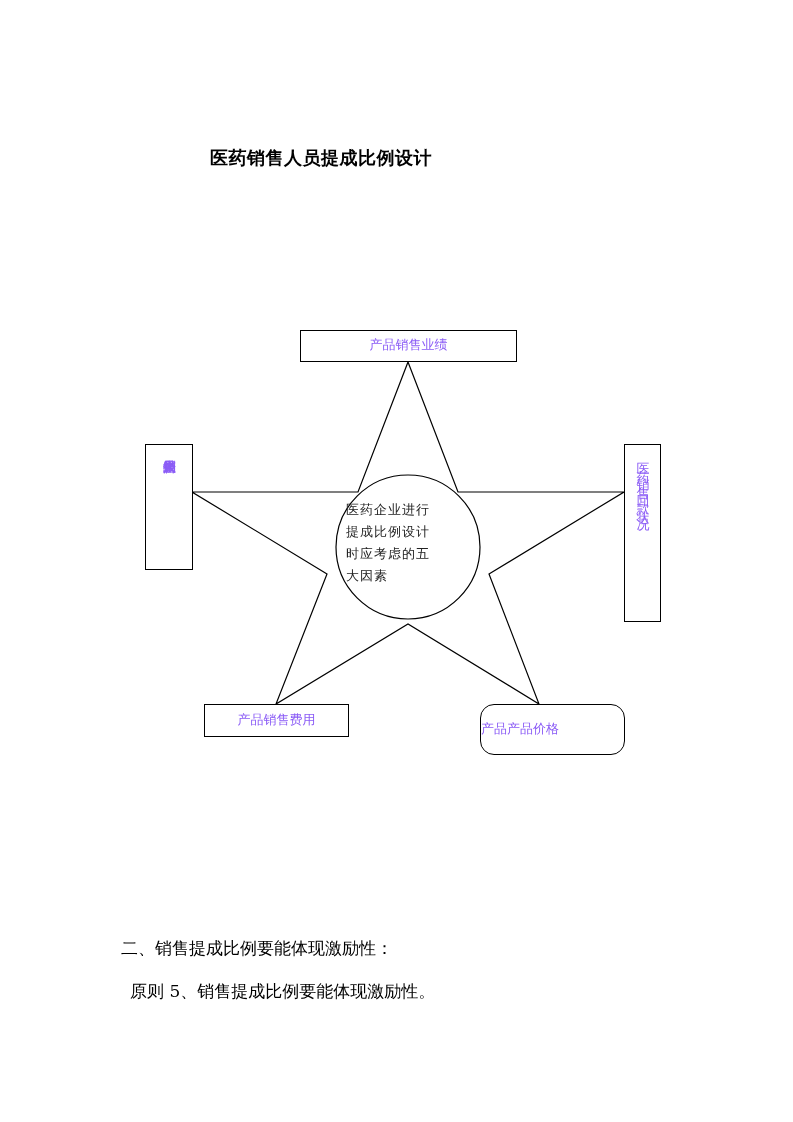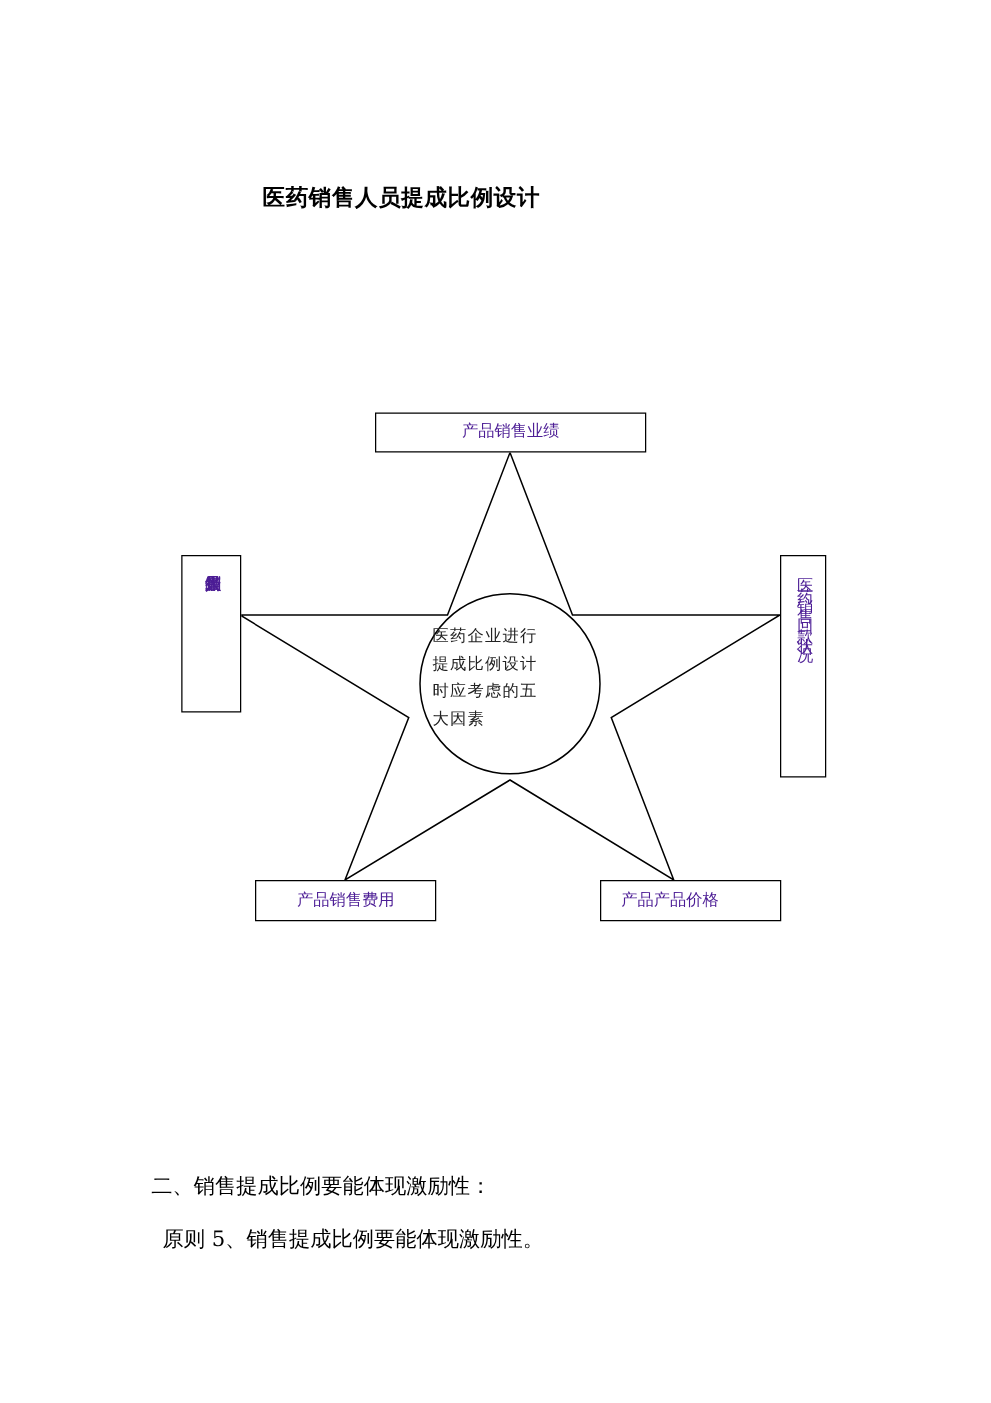--- a/index.html
+++ b/index.html
@@ -2,21 +2,21 @@
 <html><head>
 <meta charset="utf-8">
 <style>
   html, body { margin: 0; padding: 0; background: #ffffff; }
   body { width: 793px; height: 1122px; position: relative; overflow: hidden;
          font-family: "DejaVu Serif", "Liberation Serif", serif; color: #000; }
   .title { position: absolute; left: 0; width: 642px; top: 146px; text-align: center;
            font-family: "DejaVu Sans", "Liberation Sans", sans-serif; font-size: 18px; font-weight: bold; letter-spacing: 0.5px; }
   svg.diagram { position: absolute; left: 0; top: 0; }
   .box { position: absolute; border: 1px solid #000; background: #fff; box-sizing: border-box;
-         font-size: 13px; color: #4c1d95; display: flex; align-items: center; justify-content: center; }
+         font-size: 13px; color: #8b5cf6; display: flex; align-items: center; justify-content: center; }
   .box.h { padding-bottom: 2px; }
   .box.v { flex-direction: column; justify-content: flex-start; }
   .vtext { writing-mode: vertical-rl; text-orientation: upright; letter-spacing: 1px; }
   .center-text { position: absolute; left: 346px; top: 499px; width: 96px; font-size: 13px; line-height: 22px;
                  color: #222; letter-spacing: 1px; word-break: break-all; }
   .heading { position: absolute; left: 121px; top: 937px; font-size: 17px; }
   .para { position: absolute; left: 130px; top: 980px; font-size: 17px; }
 </style>
 </head>
 <body>
@@ -39,18 +39,18 @@
 </div>
 
 <div class="box v" style="left:624px;top:444px;width:37px;height:178px;padding-top:7px;">
   <span class="vtext" style="letter-spacing:8px;">医药销售回款状况</span>
 </div>
 
 <div class="box h" style="left:204px;top:704px;width:145px;height:33px;text-align:center;">
   <span>产品销售费用</span>
 </div>
 
-<div class="box h" style="left:480px;top:704px;width:145px;height:33px;justify-content:flex-start;padding-left:16px;">
+<div class="box h" style="left:480px;top:704px;width:145px;height:51px;justify-content:flex-start;padding-left:0;border-radius:14px;">
   <span>产品产品价格</span>
 </div>
 
 <div class="heading">二、销售提成比例要能体现激励性：</div>
 <div class="para">原则 5、销售提成比例要能体现激励性。</div>
 
 </body></html>

